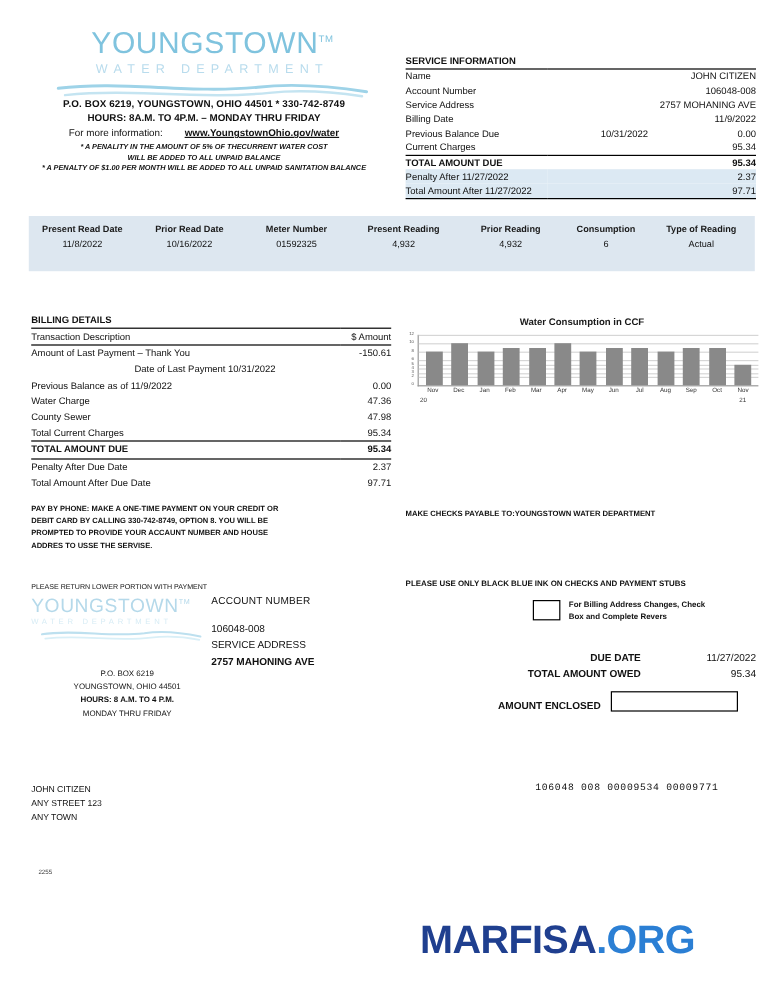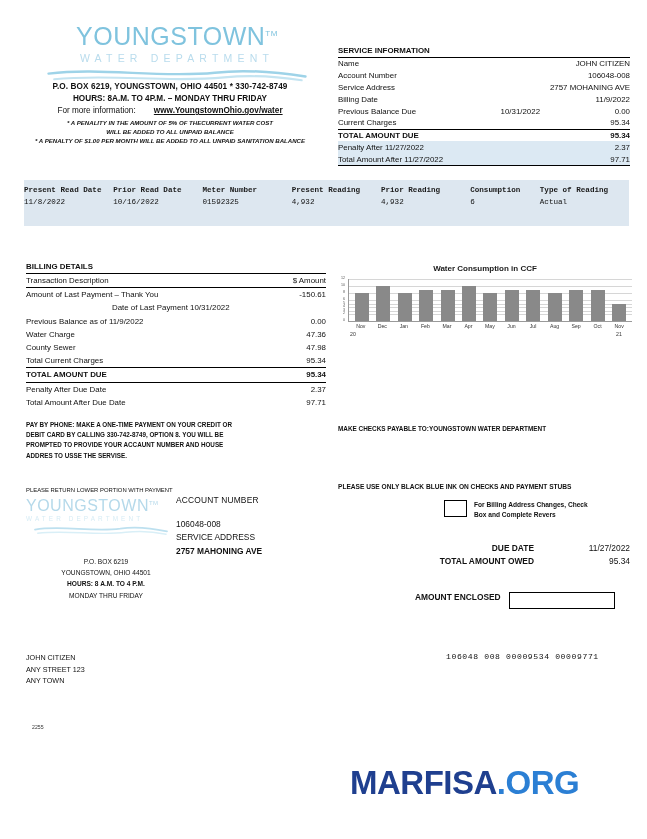--- a/index.html
+++ b/index.html
@@ -34,21 +34,21 @@
   .svc .mid{text-align:right;width:84px;}
   .svc .amt{text-align:right;white-space:nowrap;}
   .rule-top{border-top:1.1px solid #000;}
   .rule-bot{border-bottom:1.1px solid #000;}
   .svc .bold td{font-weight:700;}
   .svc .hl td{background:#dce9f3;}
 
   
   .meter{position:absolute;left:24px;top:180px;width:605px;height:46px;background:#dde7f0;}
   .meter-inner{display:flex;width:100%;padding-top:6px;}
-  .meter-col{flex:1;font-family:Liberation Mono, monospace;}
+  .meter-col{flex:1;text-align:center;}
   .meter-col.w-narrow{flex:.78;}
   .m-head{font-size:7.6px;font-weight:700;color:#1a1a1a;}
   .m-val{font-size:7.6px;margin-top:4px;}
 
   
   .bill{position:absolute;left:26px;top:262px;width:300px;}
   .bill-title{font-size:7.9px;font-weight:700;padding-bottom:2px;}
   .bill table{width:100%;border-collapse:collapse;font-size:7.9px;}
   .bill td{padding:2.1px 0;}
   .bill .amt{text-align:right;white-space:nowrap;}
@@ -89,21 +89,21 @@
   .blue-ink{position:absolute;left:338px;top:483px;font-size:6.6px;font-weight:700;}
   .chkbox-row{position:absolute;left:444px;top:500px;display:flex;align-items:flex-start;gap:7px;}
   .chkbox{width:21px;height:15px;border:1.1px solid #000;background:#fff;}
   .chkbox-txt{font-size:6.6px;font-weight:700;line-height:1.55;}
 
   .due-grid{position:absolute;left:395px;top:543px;width:235px;font-size:8.4px;}
   .due-row{display:flex;justify-content:space-between;margin-bottom:3px;}
   .due-lbl{font-weight:700;text-align:right;flex:1;padding-right:38px;}
   .due-val{width:58px;text-align:right;}
 
-  .enclosed{position:absolute;left:415px;top:592px;display:flex;align-items:flex-start;gap:8px;}
+  .enclosed{position:absolute;left:415px;top:576px;display:flex;align-items:flex-end;gap:8px;}
   .enclosed-lbl{font-size:8.4px;font-weight:700;}
   .enclosed-box{width:104px;height:15px;border:1px solid #000;background:#fff;}
 
   .cust{position:absolute;left:26px;top:652px;font-size:7.2px;line-height:1.62;}
   .scanline{position:absolute;left:446px;top:652px;font-family:"Liberation Mono",monospace;font-size:8.1px;letter-spacing:.6px;}
 
   .pagecode{position:absolute;left:32px;top:724px;font-size:5.2px;color:#333;}
 
   
   .mark{position:absolute;left:350px;top:764px;font-size:33px;font-weight:700;letter-spacing:-.5px;}

